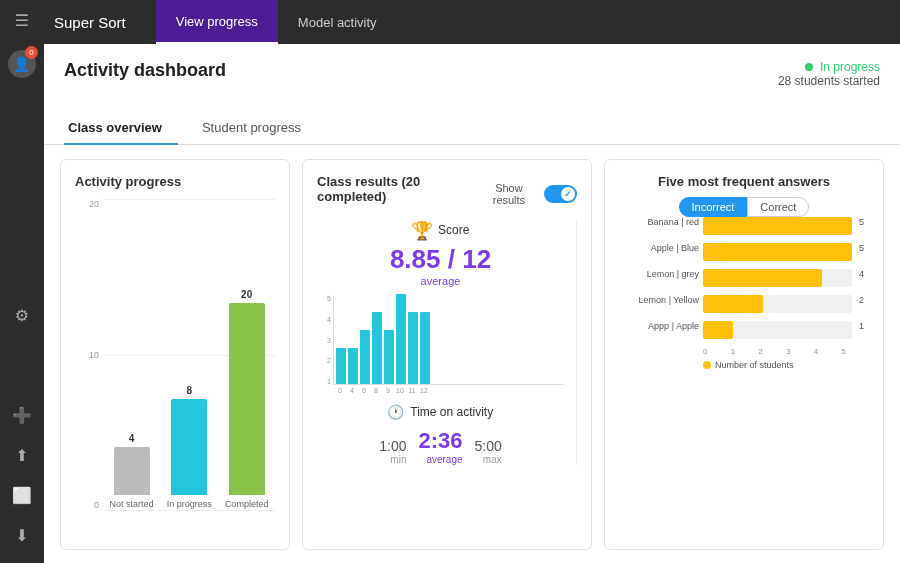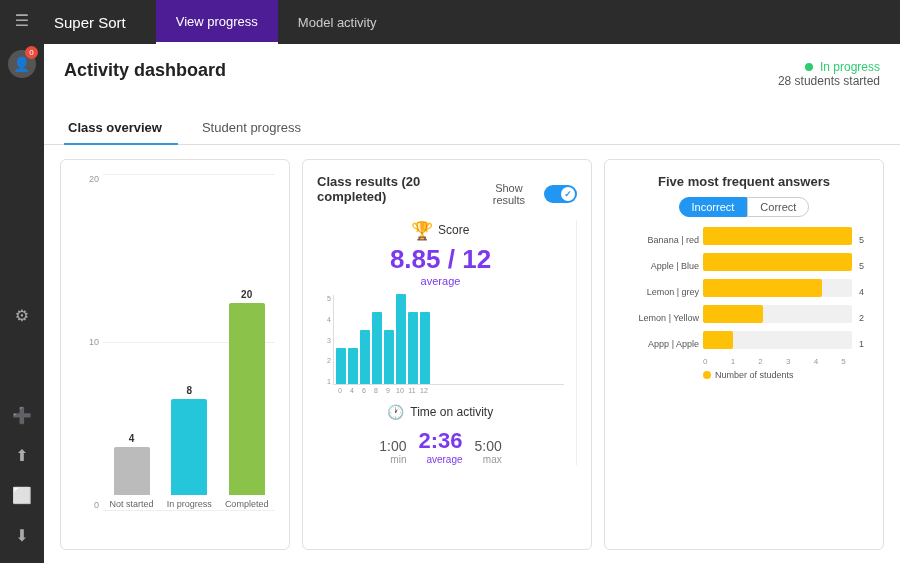--- a/index.html
+++ b/index.html
@@ -325,21 +325,20 @@
 
     
     .card-answers {
       width: 280px;
       flex-shrink: 0;
     }
     .answers-title { font-size: 13px; font-weight: 600; color: #333; margin-bottom: 8px; text-align: center; }
     .answer-filter {
       display: flex;
       gap: 0;
-      margin-bottom: 10px;
       justify-content: center;
     }
     .filter-btn {
       padding: 3px 12px;
       font-size: 11px;
       cursor: pointer;
       border: 1px solid #ccc;
     }
     .filter-btn.incorrect {
       background: #2196F3;
@@ -349,21 +348,21 @@
     }
     .filter-btn.correct {
       background: #fff;
       color: #555;
       border-radius: 0 10px 10px 0;
     }
 
     .h-bar-chart { width: 100%; }
     .h-bar-row {
       display: flex;
-      align-items: flex-end;
+      align-items: flex-start;
       margin-bottom: 8px;
       gap: 4px;
     }
     .h-bar-label {
       width: 80px;
       font-size: 9px;
       color: #555;
       text-align: right;
       flex-shrink: 0;
     }
@@ -453,20 +452,21 @@
     </div>
 
     <div class="subtabs">
       <div class="subtab active">Class overview</div>
       <div class="subtab">Student progress</div>
     </div>
 
     <div class="dashboard-grid">
 
       <div class="card card-progress">
+        <div class="card-title">Activity progress</div>
         <div style="display:flex; flex:1; position:relative; padding-left:28px; padding-bottom:25px;">
 
           <div class="y-axis">
             <span class="y-label">20</span>
             <span class="y-label">10</span>
             <span class="y-label">0</span>
           </div>
 
           <div style="position:absolute; left:28px; right:0; top:0; bottom:25px;">
             <div class="gridline" style="top:0%"></div>

